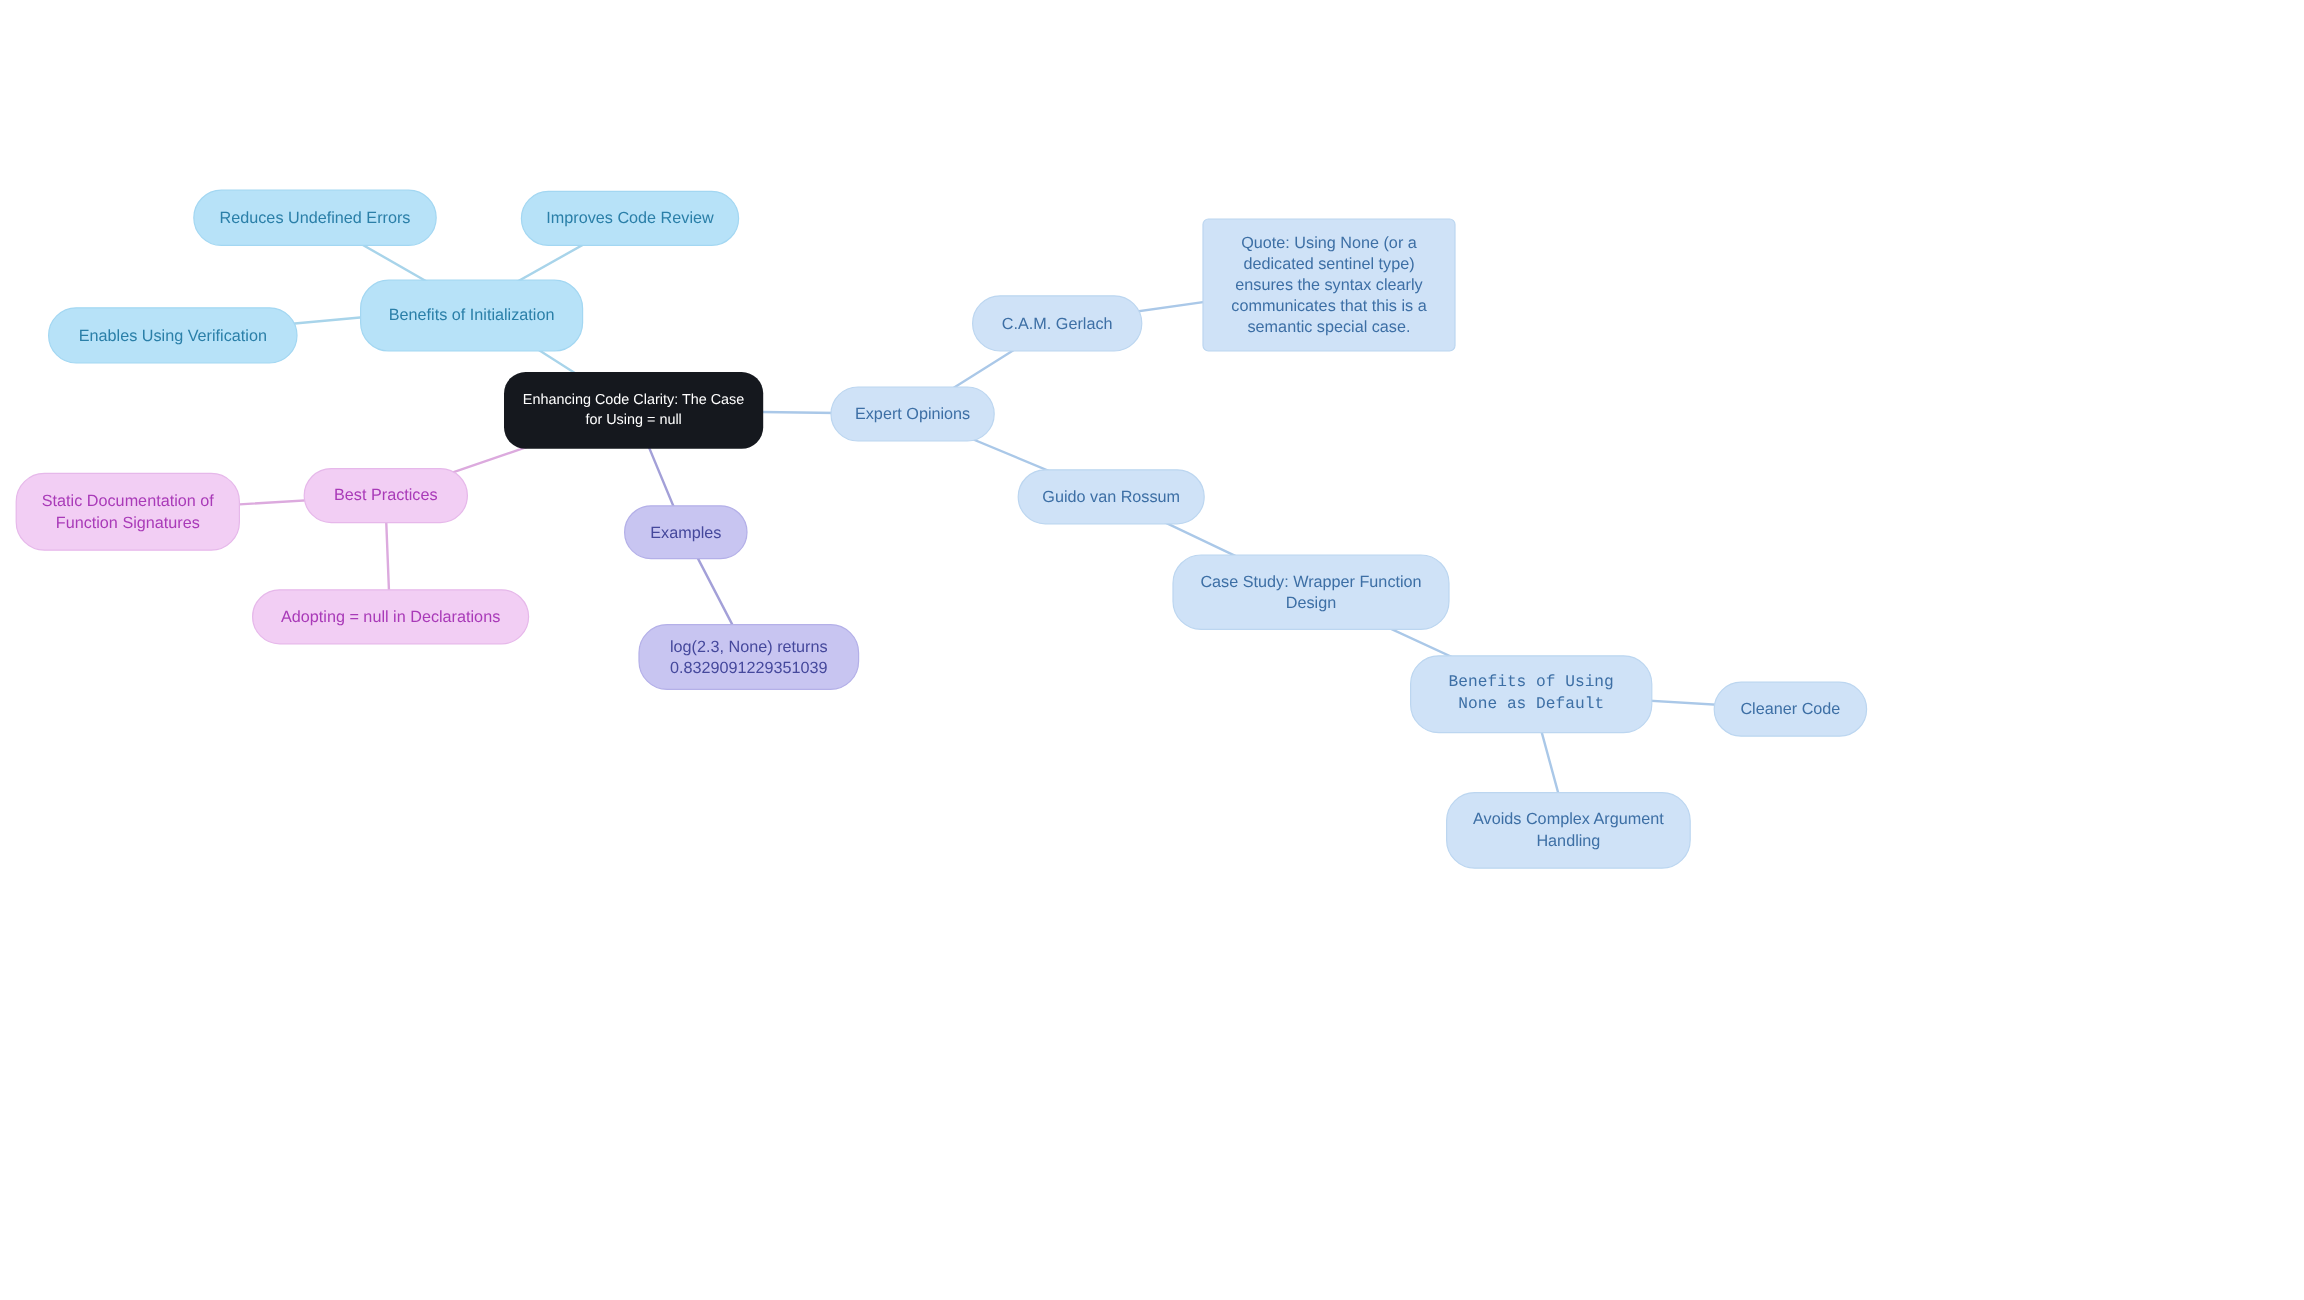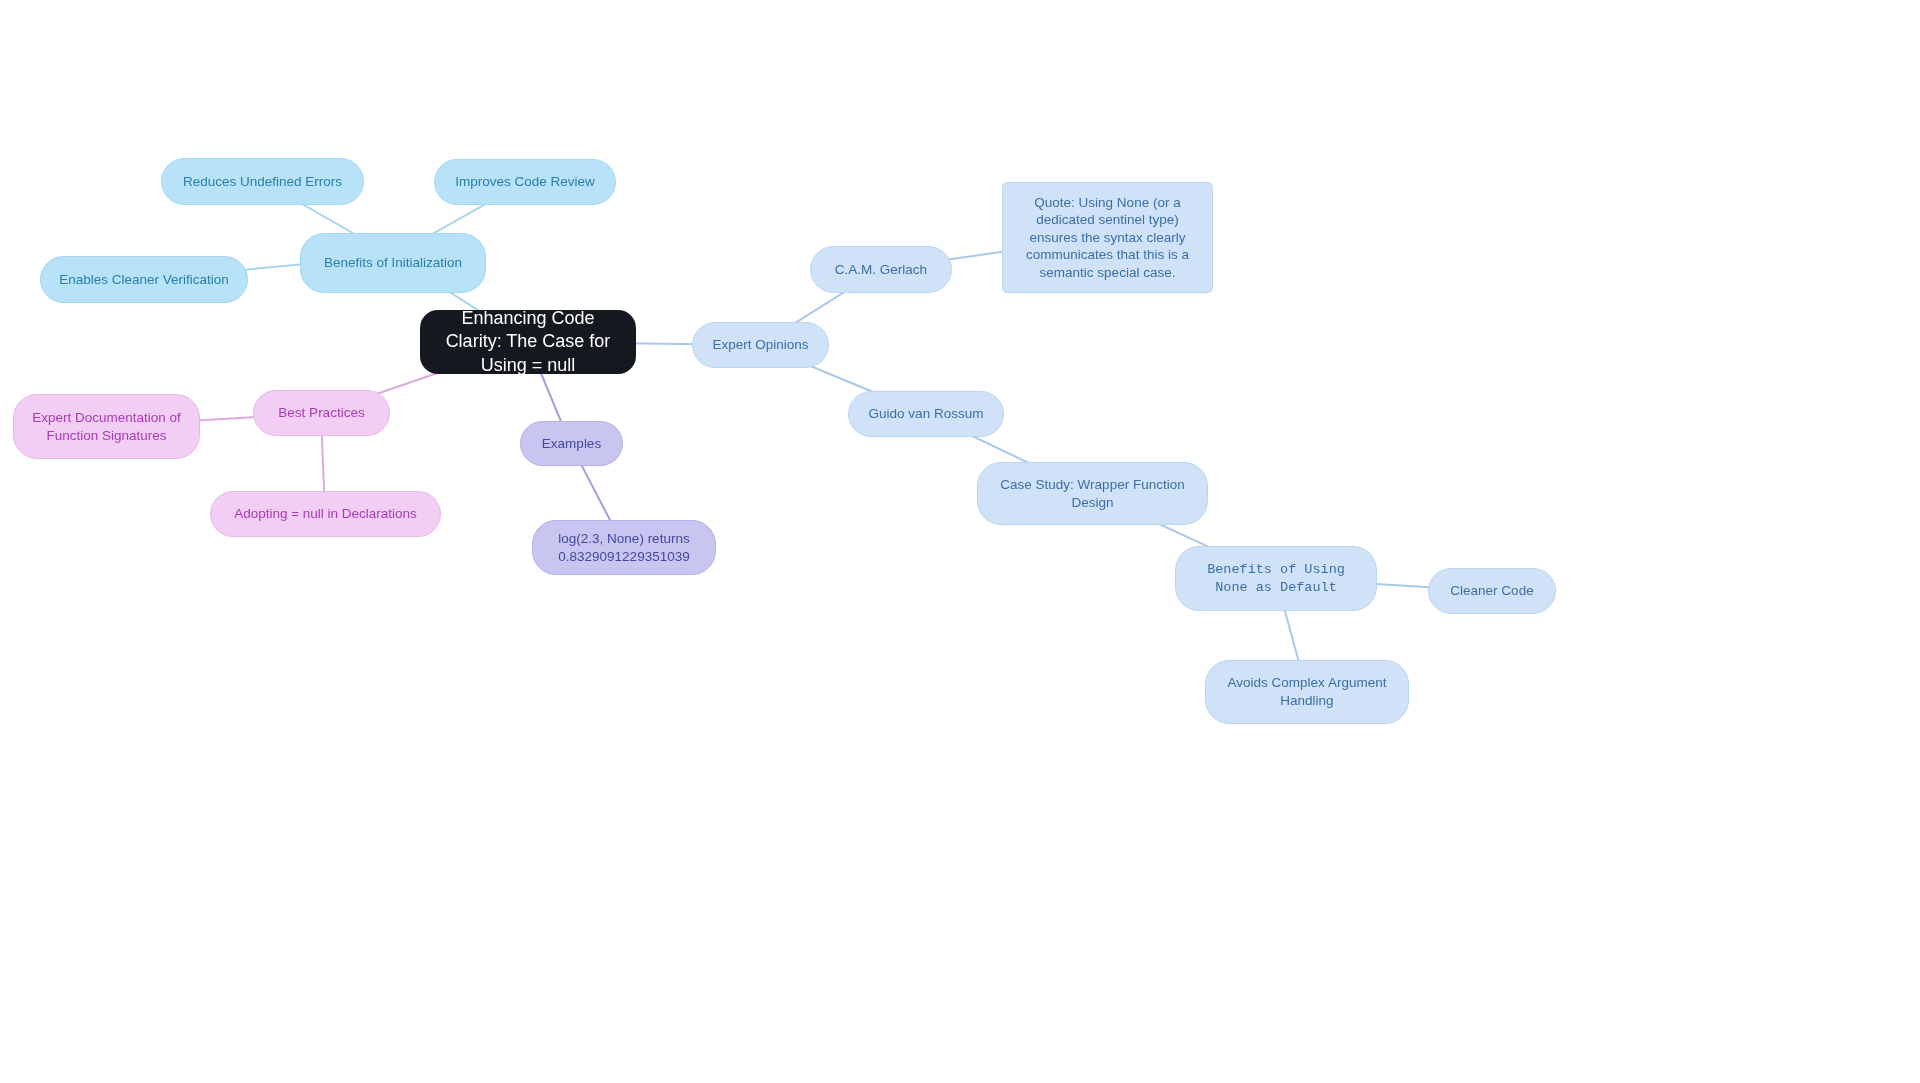--- a/index.html
+++ b/index.html
@@ -28,21 +28,21 @@
     border-radius: 24px;
     font-size: 13.5px;
     line-height: 1.3;
     padding: 20px 12px;
     cursor: default;
   }
   .node-central {
     background: #15181e;
     color: #ffffff;
     border-radius: 18px;
-    font-size: 18px;
+    font-size: 12px;
   }
   .branch-cyan {
     background: #b7e2f8;
     border: 1px solid #a3d7f2;
     color: #2a7fa8;
   }
   .branch-blue {
     background: #cfe2f7;
     border: 1px solid #bcd6f0;
     color: #3d6fa5;
@@ -98,21 +98,21 @@
 
   <div class="node branch-cyan" style="left:161px; top:158px; width:203px; height:47px;">
     <span>Reduces Undefined Errors</span>
   </div>
 
   <div class="node branch-cyan" style="left:434px; top:159px; width:182px; height:46px;">
     <span>Improves Code Review</span>
   </div>
 
   <div class="node branch-cyan" style="left:40px; top:256px; width:208px; height:47px;">
-    <span>Enables Cleaner Verification</span>
+    <span>Enables Using Verification</span>
   </div>
 
   <div class="node branch-blue" style="left:692px; top:322px; width:137px; height:46px;">
     <span>Expert Opinions</span>
   </div>
 
   <div class="node branch-blue" style="left:810px; top:246px; width:142px; height:47px;">
     <span>C.A.M. Gerlach</span>
   </div>
 
@@ -138,21 +138,21 @@
 
   <div class="node branch-blue" style="left:1205px; top:660px; width:204px; height:64px;">
     <span>Avoids Complex Argument Handling</span>
   </div>
 
   <div class="node branch-pink" style="left:253px; top:390px; width:137px; height:46px;">
     <span>Best Practices</span>
   </div>
 
   <div class="node branch-pink" style="left:13px; top:394px; width:187px; height:65px;">
-    <span>Expert Documentation of Function Signatures</span>
+    <span>Static Documentation of Function Signatures</span>
   </div>
 
   <div class="node branch-pink" style="left:210px; top:491px; width:231px; height:46px;">
     <span>Adopting = null in Declarations</span>
   </div>
 
   <div class="node branch-lavender" style="left:520px; top:421px; width:103px; height:45px;">
     <span>Examples</span>
   </div>
 

